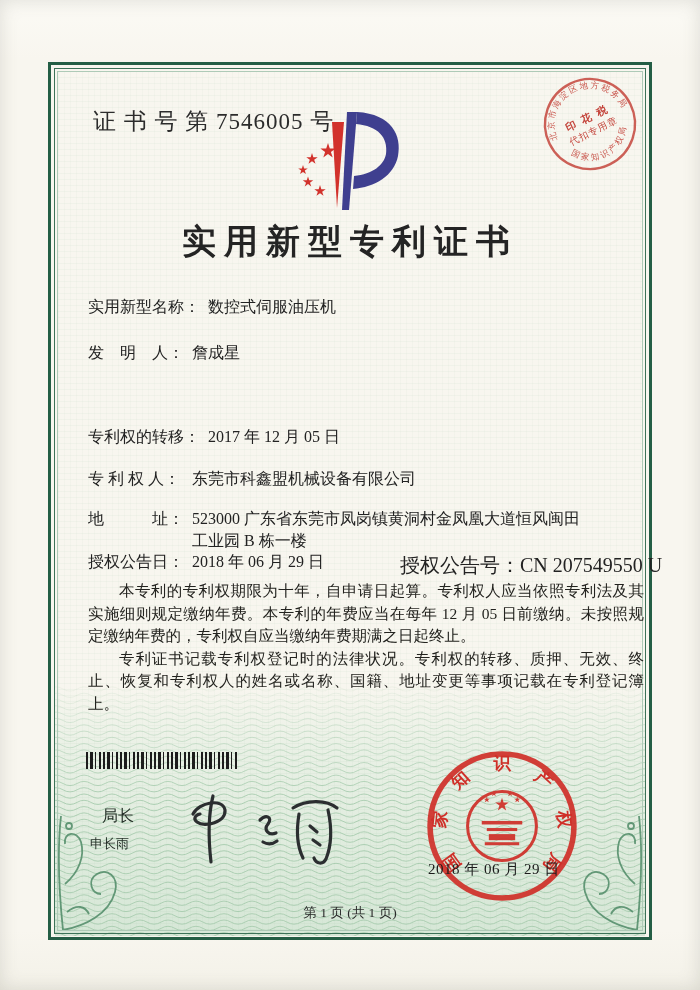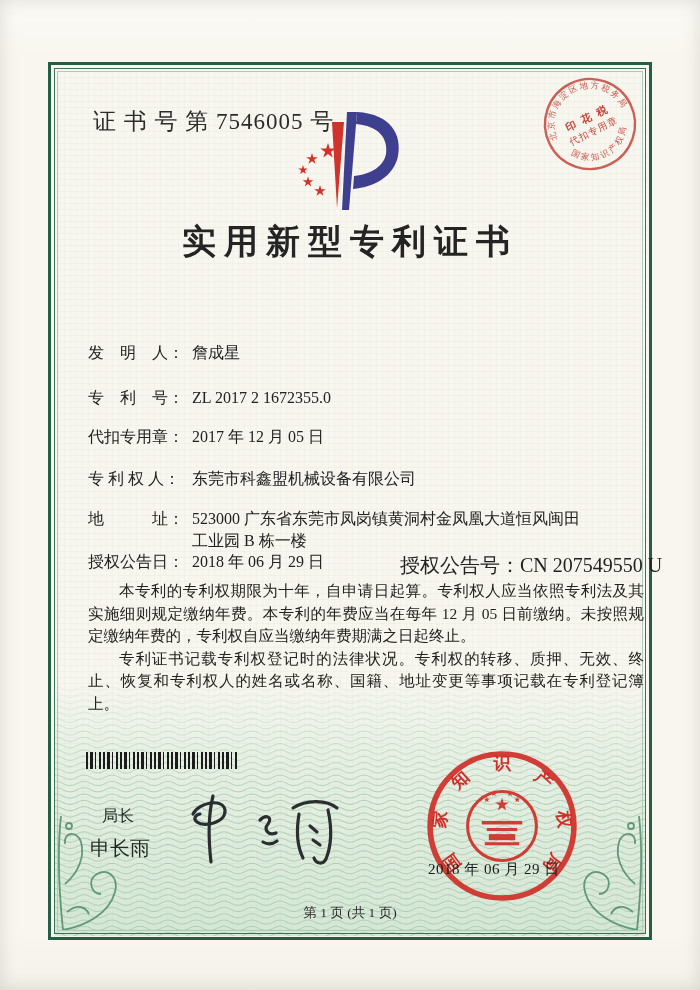--- a/index.html
+++ b/index.html
@@ -49,21 +49,21 @@
   .bodytext p{margin:0;text-indent:2em;}
   .barcode{
     left:86px;top:752px;width:152px;height:17px;
     background:repeating-linear-gradient(90deg,
       #1c1c1c 0 2px,rgba(0,0,0,0) 2px 4px,
       #1c1c1c 4px 7px,rgba(0,0,0,0) 7px 9px,
       #1c1c1c 9px 10px,rgba(0,0,0,0) 10px 13px,
       #1c1c1c 13px 15px,rgba(0,0,0,0) 15px 17px);
   }
   .dirtitle{left:102px;top:806px;font-size:16px;color:#1f2a22;font-family:"Liberation Sans","DejaVu Sans",sans-serif;}
-  .dirname{left:90px;top:835px;font-size:20px;color:#1f2a22;font-family:Liberation Mono, monospace;}
+  .dirname{left:90px;top:835px;font-size:13px;color:#1f2a22;font-family:Liberation Mono, monospace;}
   .sealdate{left:428px;top:860px;width:170px;font-size:15px;color:#1b1b1b;letter-spacing:.5px;z-index:6;}
   .footer{left:0;top:904px;width:700px;text-align:center;font-size:13.5px;color:#2b2b2b;}
   .signature{left:175px;top:784px;z-index:5;}
   .seal{left:424px;top:748px;z-index:5;}
   .taxstamp{left:530px;top:64px;z-index:7;transform:rotate(-26deg);}
   .logo{left:294px;top:110px;}
   svg text{font-family:"Liberation Serif","DejaVu Serif",serif;}
 </style>
 </head>
 <body>
@@ -149,28 +149,28 @@
       <path transform="translate(34,41) scale(8)" d="M0,-1 L0.225,-0.309 L0.951,-0.309 L0.363,0.118 L0.588,0.809 L0,0.382 L-0.588,0.809 L-0.363,0.118 L-0.951,-0.309 L-0.225,-0.309 Z"></path>
       <path transform="translate(18,49) scale(6)" d="M0,-1 L0.225,-0.309 L0.951,-0.309 L0.363,0.118 L0.588,0.809 L0,0.382 L-0.588,0.809 L-0.363,0.118 L-0.951,-0.309 L-0.225,-0.309 Z"></path>
       <path transform="translate(9,60) scale(5)" d="M0,-1 L0.225,-0.309 L0.951,-0.309 L0.363,0.118 L0.588,0.809 L0,0.382 L-0.588,0.809 L-0.363,0.118 L-0.951,-0.309 L-0.225,-0.309 Z"></path>
       <path transform="translate(14,72) scale(5.5)" d="M0,-1 L0.225,-0.309 L0.951,-0.309 L0.363,0.118 L0.588,0.809 L0,0.382 L-0.588,0.809 L-0.363,0.118 L-0.951,-0.309 L-0.225,-0.309 Z"></path>
       <path transform="translate(26,81) scale(6)" d="M0,-1 L0.225,-0.309 L0.951,-0.309 L0.363,0.118 L0.588,0.809 L0,0.382 L-0.588,0.809 L-0.363,0.118 L-0.951,-0.309 L-0.225,-0.309 Z"></path>
     </g>
   </svg>
 
   <div class="abs title">实用新型专利证书</div>
 
+  <div class="abs row" style="top:297px">
+    <span class="lab">实用新型名称：</span><span class="val">数控式伺服油压机</span>
+  </div>
   <div class="abs row" style="top:343px">
     <span class="lab">发　明　人：</span><span class="val">詹成星</span>
   </div>
-  <div class="abs row" style="top:388px">
-    <span class="lab">专　利　号：</span><span class="val">ZL 2017 2 1672355.0</span>
-  </div>
   <div class="abs row" style="top:427px">
-    <span class="lab">代扣专用章：</span><span class="val">2017 年 12 月 05 日</span>
+    <span class="lab">专利权的转移：</span><span class="val">2017 年 12 月 05 日</span>
   </div>
   <div class="abs row" style="top:469px">
     <span class="lab">专 利 权 人：</span><span class="val">东莞市科鑫盟机械设备有限公司</span>
   </div>
   <div class="abs row" style="top:509px">
     <span class="lab">地　　　址：</span><span class="val">523000 广东省东莞市凤岗镇黄洞村金凤凰大道恒风闽田</span>
   </div>
   <div class="abs addr2" style="top:531px">工业园 B 栋一楼</div>
   <div class="abs row" style="top:552px">
     <span class="lab">授权公告日：</span><span class="val">2018 年 06 月 29 日</span>

